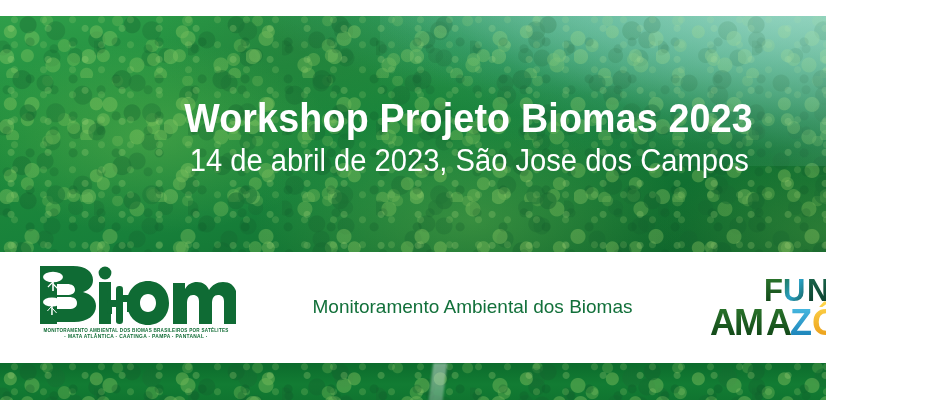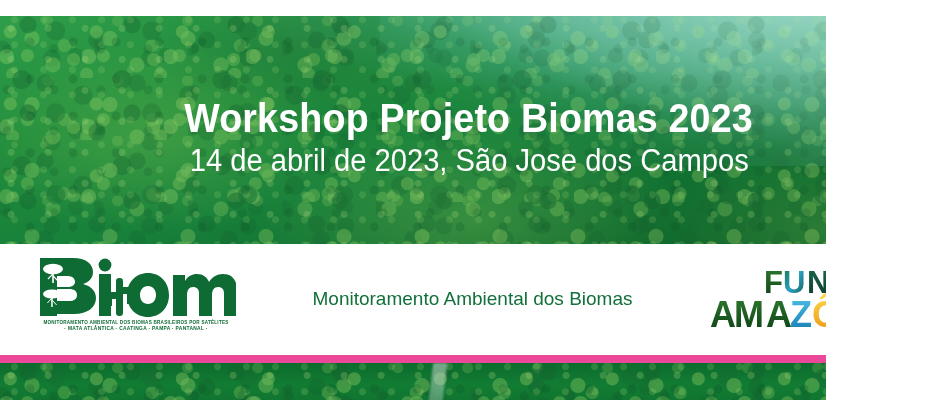--- a/index.html
+++ b/index.html
@@ -80,21 +80,21 @@
     color:#ffffff;font-weight:700;font-size:40px;letter-spacing:.2px;
     line-height:1.12;white-space:nowrap;transform:scaleX(.94);transform-origin:center;
   }
   .subtitle{
     color:#ffffff;font-weight:400;font-size:31px;line-height:1.18;white-space:nowrap;
     margin-top:2px;transform:scaleX(.94);transform-origin:center;
   }
 
   
   .band{
-    position:absolute;left:0;top:228px;width:938px;height:111px;background:#ffffff;
+    position:absolute;left:0;top:236px;width:938px;height:111px;background:#ffffff;
     display:flex;align-items:center;
   }
 
   
   .biomas{position:relative;width:215px;height:92px;margin-left:28px;flex:0 0 auto;}
   .biomas-mark{position:absolute;left:8px;top:2px;width:200px;height:62px;}
   .biomas-sub{
     position:absolute;left:6px;top:66px;width:204px;text-align:center;
     color:#0f6b34;font-weight:700;line-height:1.35;
   }

